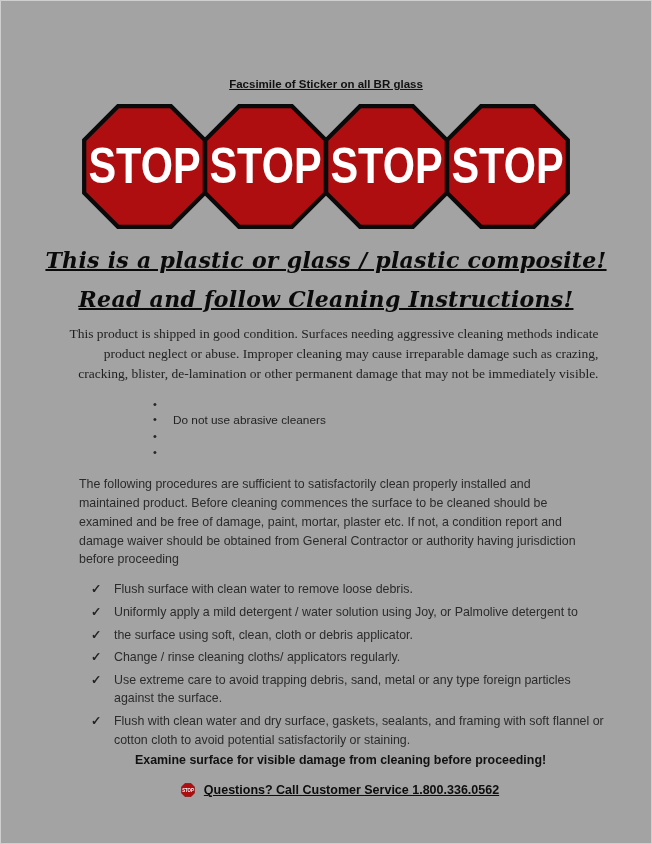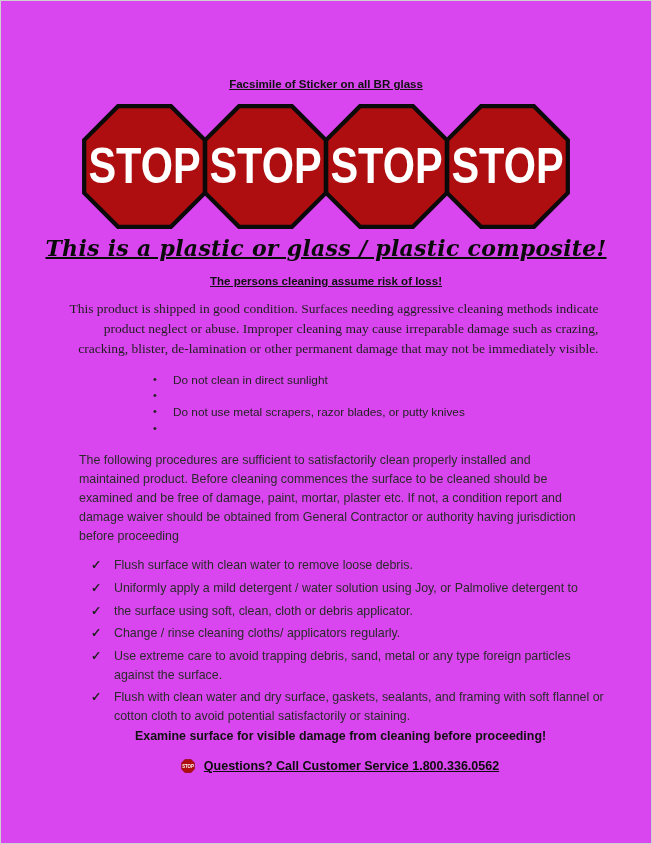--- a/index.html
+++ b/index.html
@@ -1,20 +1,20 @@
 <!DOCTYPE html>
 <html><head>
 <meta charset="utf-8">
 <style>
   html,body{margin:0;padding:0;background:#ffffff;}
   .page{
     position:relative;
     width:652px;height:844px;
     box-sizing:border-box;
-    background:#d946ef;
+    background:#a3a3a3;
     border:1px solid #cfcfcf;
     font-family:"Liberation Sans",sans-serif;
     color:#232323;
     overflow:hidden;
   }
   .doc-title{
     margin-top:77px;
     text-align:center;
     font-size:11.5px;
     font-weight:bold;
@@ -41,21 +41,21 @@
     font-family:"DejaVu Serif",serif;
     font-style:italic;
     font-weight:bold;
     font-size:22px;
     letter-spacing:0.3px;
     text-align:center;
     text-decoration:underline;
     text-decoration-thickness:2px;
     color:#0a0a0a;
   }
-  .headline.first{margin-top:5px;}
+  .headline.first{margin-top:17px;}
   .headline.second{margin-top:13px;}
   .subheadline{
     margin-top:14px;
     text-align:center;
     font-size:11.5px;
     font-weight:bold;
     text-decoration:underline;
     color:#111;
   }
   .intro-para{
@@ -143,37 +143,36 @@
       <polygon points="35,3 85,3 117,35 117,85 85,117 35,117 3,85 3,35" stroke="#0a0a0a" stroke-width="4" fill="#AF0E10"></polygon>
       <text class="stop-text" x="60" y="76" font-size="47" text-anchor="middle" textLength="106" lengthAdjust="spacingAndGlyphs">STOP</text>
     </svg>
     <svg class="stop-sign" viewBox="0 0 120 120">
       <polygon points="35,3 85,3 117,35 117,85 85,117 35,117 3,85 3,35" stroke="#0a0a0a" stroke-width="4" fill="#AF0E10"></polygon>
       <text class="stop-text" x="60" y="76" font-size="47" text-anchor="middle" textLength="106" lengthAdjust="spacingAndGlyphs">STOP</text>
     </svg>
   </div>
 
   <div class="headline first">This is a plastic or glass / plastic composite!</div>
-
-  <div class="subheadline">The persons cleaning assume risk of loss!</div>
+  <div class="headline second">Read and follow Cleaning Instructions!</div>
+
 
   <p class="intro-para">This product is shipped in good condition. Surfaces needing aggressive cleaning methods indicate product neglect or abuse. Improper cleaning may cause irreparable damage such as crazing, cracking, blister, de-lamination or other permanent damage that may not be immediately visible.</p>
 
 
   <div class="donot-list">
     <div class="donot-item">
       <span class="bullet-glyph">•</span>
-      <span>Do not clean in direct sunlight</span>
-    </div>
-    <div class="donot-item">
-      <span class="bullet-glyph">•</span>
-    </div>
-    <div class="donot-item">
-      <span class="bullet-glyph">•</span>
-      <span>Do not use metal scrapers, razor blades, or putty knives</span>
+    </div>
+    <div class="donot-item">
+      <span class="bullet-glyph">•</span>
+      <span>Do not use abrasive cleaners</span>
+    </div>
+    <div class="donot-item">
+      <span class="bullet-glyph">•</span>
     </div>
     <div class="donot-item">
       <span class="bullet-glyph">•</span>
     </div>
   </div>
 
   <p class="procedures-para">The following procedures are sufficient to satisfactorily clean properly installed and maintained product. Before cleaning commences the surface to be cleaned should be examined and be free of damage, paint, mortar, plaster etc. If not, a condition report and damage waiver should be obtained from General Contractor or authority having jurisdiction before proceeding</p>
 
   <div class="checklist">
     <div class="check-item">

